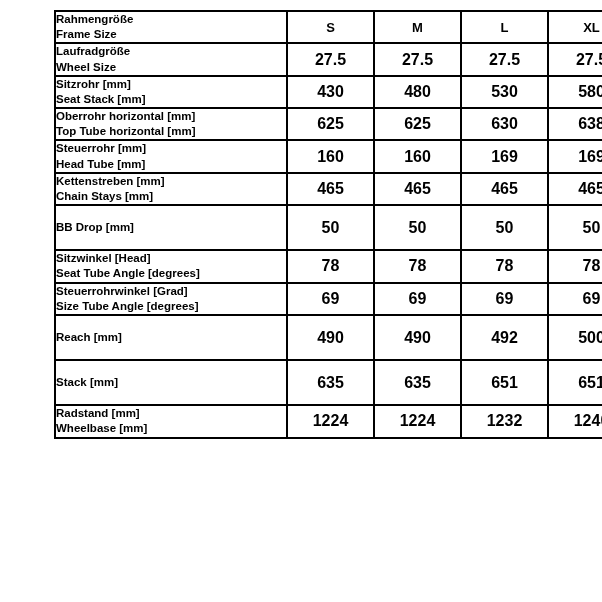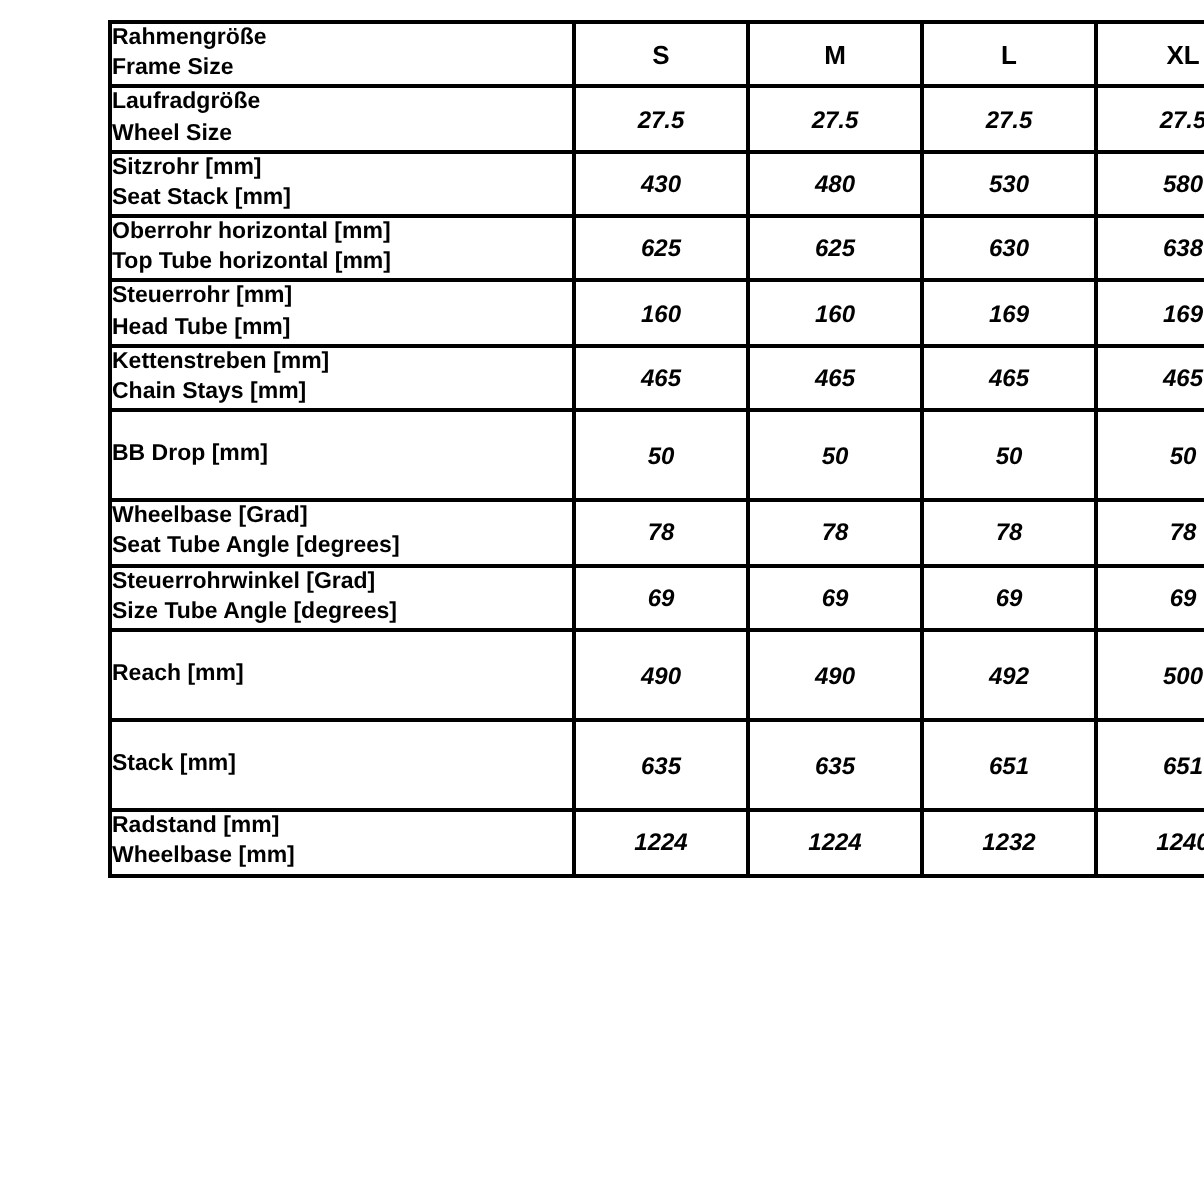--- a/index.html
+++ b/index.html
@@ -43,24 +43,23 @@
     line-height: 1.32;
     font-weight: bold;
   }
   .label-cell .de,
   .label-cell .en {
     display: block;
     white-space: nowrap;
   }
   .value-cell {
     text-align: center;
-    font-size: 12px;
+    font-size: 16px;
     font-weight: bold;
     padding: 9px 4px;
-    font-style: italic;
   }
   .head-label .de,
   .head-label .en {
     font-weight: bold;
   }
   .head-size {
     text-align: center;
     font-size: 13px;
     font-weight: bold;
     padding: 9px 4px;
@@ -150,21 +149,21 @@
         <td class="label-cell">
           <span class="de">BB Drop [mm]</span>
         </td>
         <td class="value-cell">50</td>
         <td class="value-cell">50</td>
         <td class="value-cell">50</td>
         <td class="value-cell">50</td>
       </tr>
       <tr>
         <td class="label-cell">
-          <span class="de">Wheelbase [Grad]</span>
+          <span class="de">Sitzwinkel [Head]</span>
           <span class="en">Seat Tube Angle [degrees]</span>
         </td>
         <td class="value-cell">78</td>
         <td class="value-cell">78</td>
         <td class="value-cell">78</td>
         <td class="value-cell">78</td>
       </tr>
       <tr>
         <td class="label-cell">
           <span class="de">Steuerrohrwinkel [Grad]</span>

